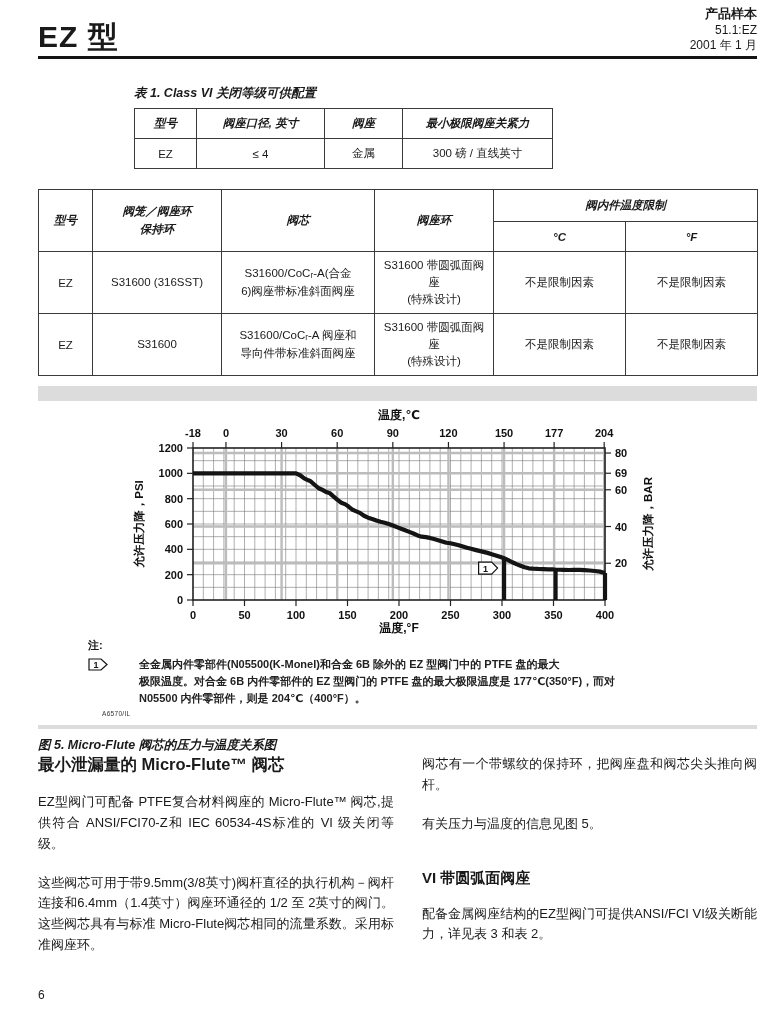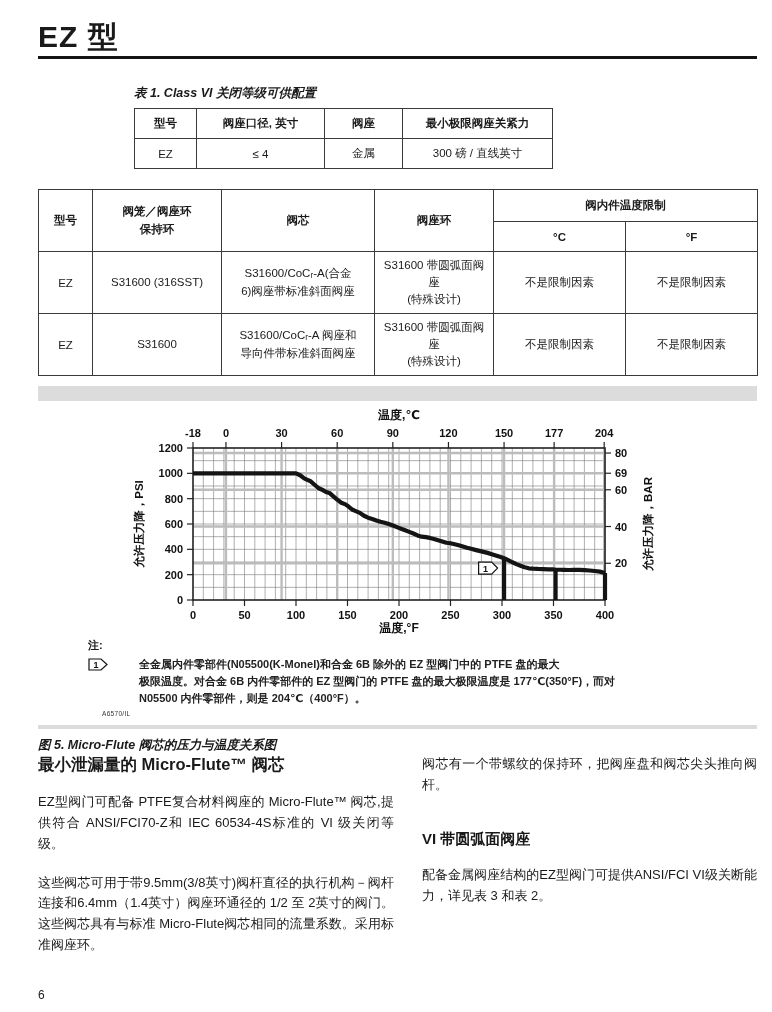--- a/index.html
+++ b/index.html
@@ -17,21 +17,21 @@
   .hdr-right{text-align:right;line-height:1.3;align-self:flex-start;}
   .hdr-right .b{font-weight:bold;font-size:13px;}
   .hdr-right .s{font-size:12px;}
 
   
   .tcap{font-size:12.5px;font-weight:bold;font-style:italic;margin:0 0 6px 0;}
 
   table{border-collapse:collapse;table-layout:fixed;}
   th,td{border:1px solid #3a3a3a;text-align:center;vertical-align:middle;
         font-size:11.5px;padding:2px 4px;}
-  th{font-weight:bold;}
+  th{font-weight:bold;font-style:italic;}
   .pre{white-space:pre-line;line-height:1.5;}
 
   .t1wrap{margin-top:26px;margin-left:96px;}
   .t1{width:418px;}
   .t1 tr{height:30px;}
 
   .t2wrap{margin-top:20px;}
   .t2{width:719px;}
   .t2 .h1{height:32px;} .t2 .h2{height:30px;}
   .t2 .dr{height:62px;}
@@ -61,20 +61,25 @@
   .pageno{position:absolute;left:38px;top:988px;font-size:12px;}
 </style>
 </head>
 <body>
 
 <div class="page">
   <div class="content">
 
     <div class="hdr">
       <div class="hdr-title">EZ 型</div>
+      <div class="hdr-right">
+        <div class="b">产品样本</div>
+        <div class="s">51.1:EZ</div>
+        <div class="s">2001 年 1 月</div>
+      </div>
     </div>
 
     <div class="t1wrap">
       <div class="tcap">表 1. Class VI 关闭等级可供配置</div>
       <table class="t1">
         <colgroup>
             <col style="width:62px">
             <col style="width:128px">
             <col style="width:78px">
             <col style="width:150px">
@@ -301,20 +306,21 @@
     <div class="figcap">图 5. Micro-Flute 阀芯的压力与温度关系图</div>
 
     <div class="cols">
       <div class="colL">
         <h2>最小泄漏量的 Micro-Flute™ 阀芯</h2>
         <p>EZ型阀门可配备 PTFE复合材料阀座的 Micro-Flute™ 阀芯,提供符合 ANSI/FCI70-Z和 IEC 60534-4S标准的 VI 级关闭等级。</p>
         <p>这些阀芯可用于带9.5mm(3/8英寸)阀杆直径的执行机构－阀杆连接和6.4mm（1.4英寸）阀座环通径的 1/2 至 2英寸的阀门。这些阀芯具有与标准 Micro-Flute阀芯相同的流量系数。采用标准阀座环。</p>
       </div>
       <div class="colR">
         <p>阀芯有一个带螺纹的保持环，把阀座盘和阀芯尖头推向阀杆。</p>
+        <p>有关压力与温度的信息见图 5。</p>
         <h3>VI 带圆弧面阀座</h3>
         <p>配备金属阀座结构的EZ型阀门可提供ANSI/FCI VI级关断能力，详见表 3 和表 2。</p>
       </div>
     </div>
   </div>
 
   <div class="pageno">6</div>
 </div>
 
 </body></html>

